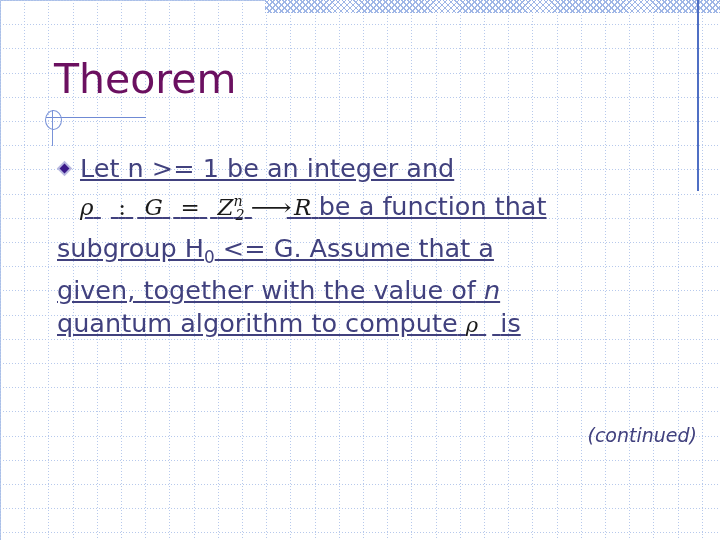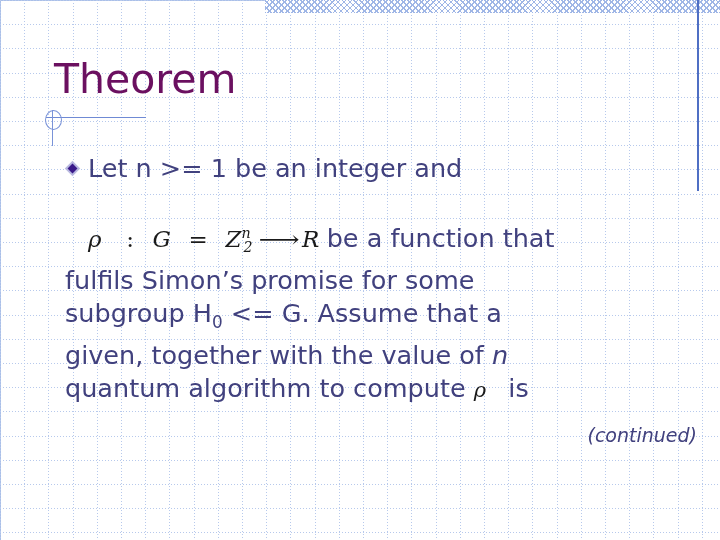--- a/index.html
+++ b/index.html
@@ -131,27 +131,28 @@
     left: 52px;
     top: 110px;
     width: 1px;
     height: 36px;
     background: #7a93d8;
   }
 
   
   #body-block {
     position: absolute;
-    left: 65px;
+    left: 57px;
     top: 152px;
     width: 600px;
     color: #41417e;
     font-family: "DejaVu Sans", sans-serif;
     font-size: 25.5px;
     line-height: 33px;
+    text-decoration: underline;
   }
 
   .bullet-row {
     position: relative;
     display: block;
   }
   .bullet-marker {
     position: absolute;
     left: 0px;
     top: 9px;
@@ -177,21 +178,20 @@
   }
 
   .line {
     white-space: nowrap;
   }
   .line-1 {
     padding-left: 23px;
   }
   .line-indent {
     padding-left: 23px;
-    margin-top: 32px;
   }
 
   
   .math {
     font-family: "DejaVu Serif", "Liberation Serif", serif;
     font-style: italic;
     color: #1a1a1a;
     font-size: 23px;
   }
   .math-small {
@@ -280,23 +280,20 @@
           <span style="display:inline-block;width:3px"></span>
           <span class="op">=</span>
           <span style="display:inline-block;width:3px"></span>
           <span>Z</span><sup>n</sup><sub style="margin-left:-0.5em">2</sub>
           <span class="arrow-long">⟶</span>
           <span>R</span>
         </span>
         <span>be a function that</span>
       </div>
 
-      <div class="line">
-        <span>fulfils Simon’s promise for some</span>
-      </div>
 
       <div class="line">
         <span>subgroup H</span><span class="sub0">0</span><span> &lt;= G. Assume that a</span>
       </div>
 
       <div class="line">
         <span>given, together with the value of</span>
         <span class="italic-n">n</span>
       </div>
 

